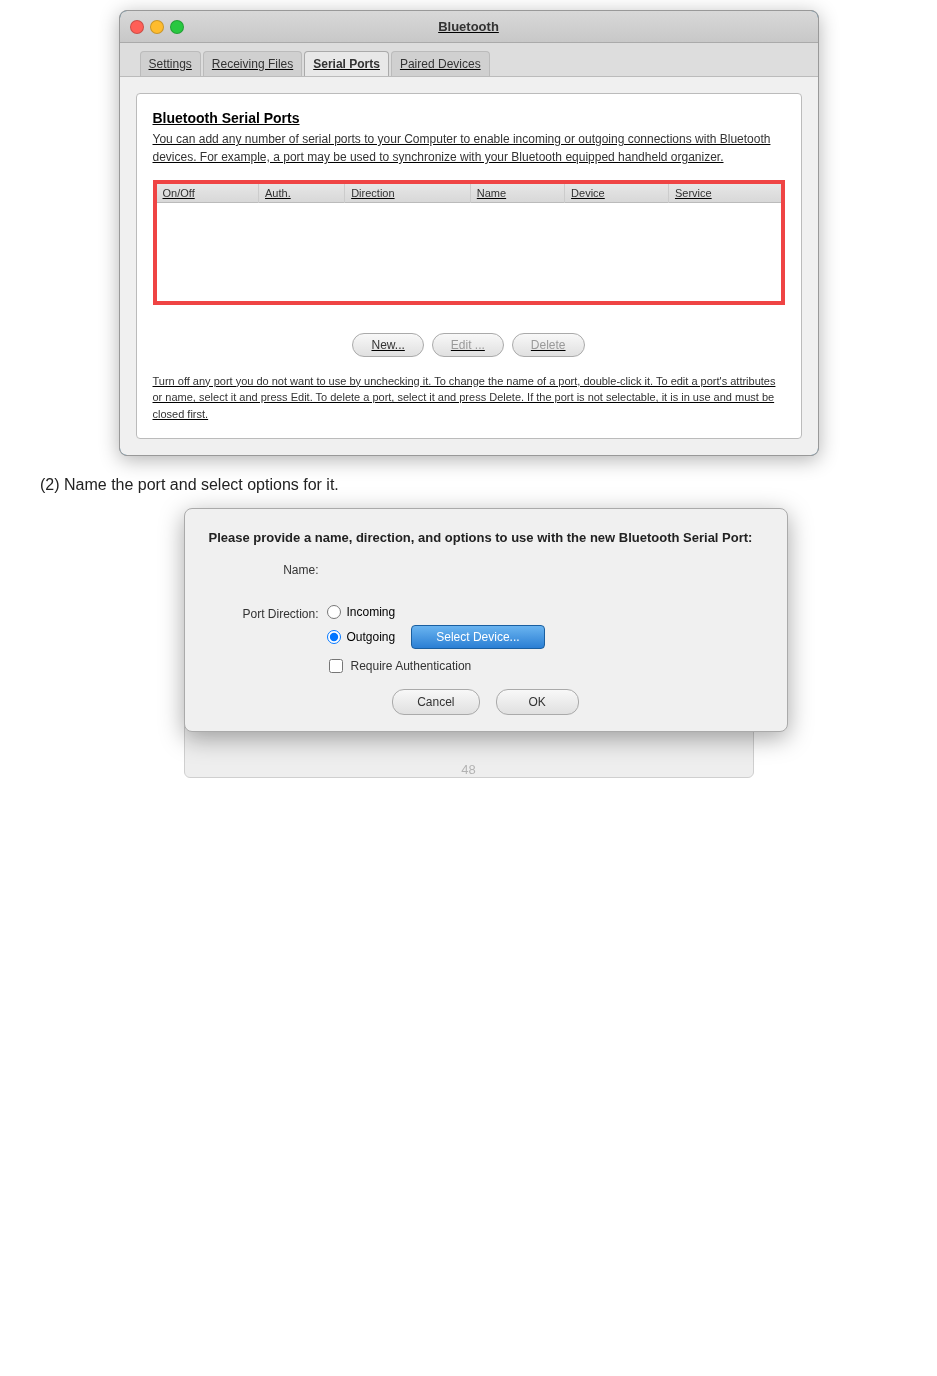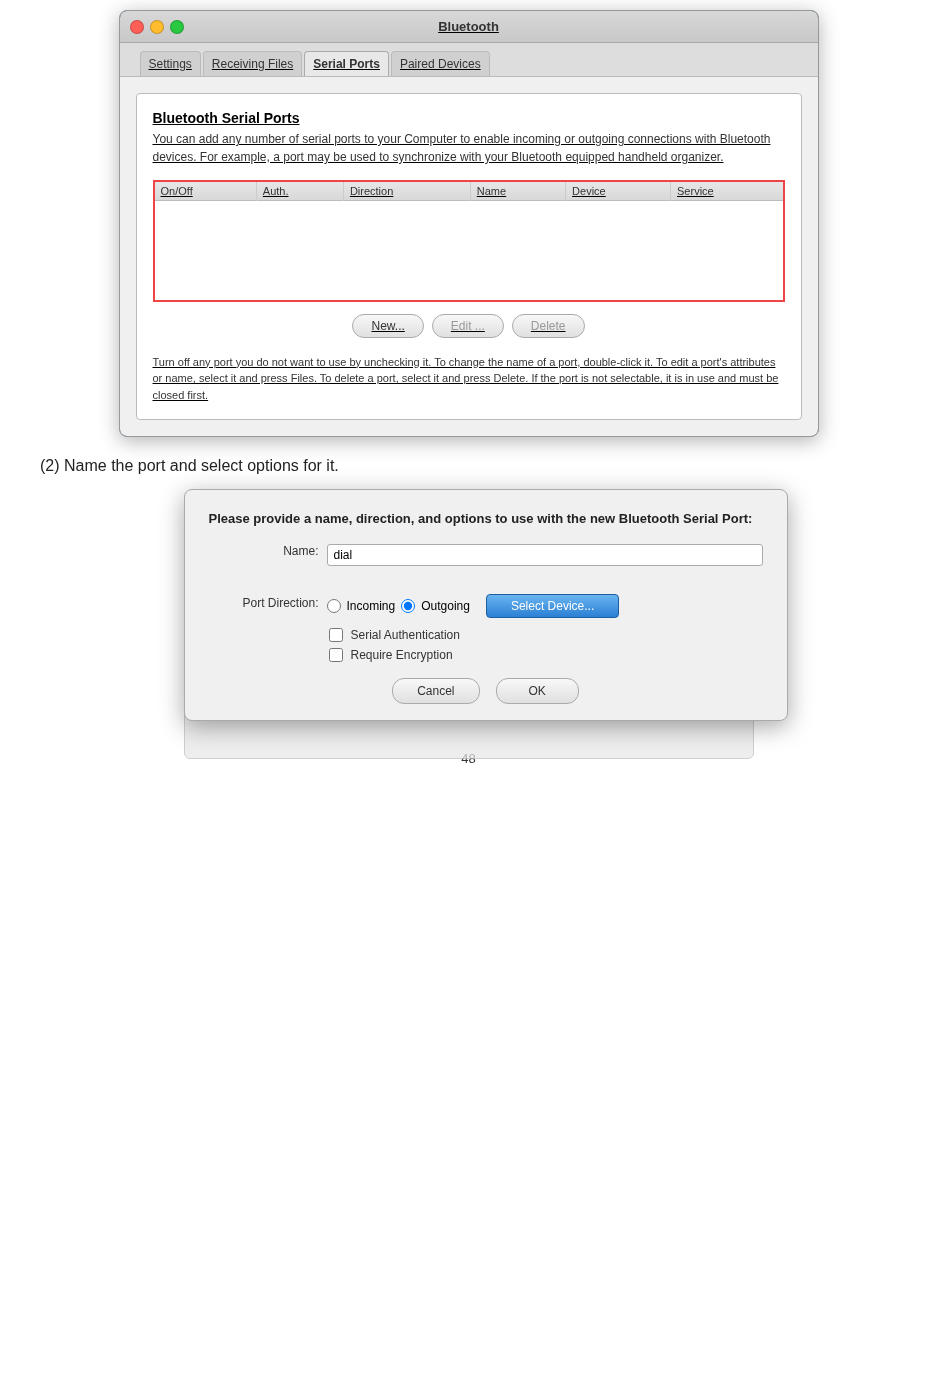--- a/index.html
+++ b/index.html
@@ -107,23 +107,23 @@
       font-size: 12px;
       color: #333;
       line-height: 1.5;
       margin-bottom: 14px;
     }
 
     
     .port-table {
       width: 100%;
       border-collapse: collapse;
-      border: 2px solid #ef4444;
+      border: 4px solid #ef4444;
       font-size: 11px;
-      margin-bottom: 12px;
+      margin-bottom: 28px;
     }
 
     .port-table thead tr {
       background: linear-gradient(to bottom, #e8e8e8, #d8d8d8);
       border-bottom: 1px solid #bbb;
     }
 
     .port-table th {
       text-align: left;
       padding: 3px 6px;
@@ -242,21 +242,21 @@
       flex: 1;
       padding: 3px 6px;
       font-size: 12px;
       border: 1px solid #aaa;
       border-radius: 3px;
       background: #fff;
     }
 
     .radio-group {
       display: flex;
-      flex-direction: row;
+      flex-direction: column;
       gap: 6px;
     }
 
     .radio-row {
       display: flex;
       align-items: center;
       gap: 6px;
       font-size: 12px;
     }
 
@@ -362,21 +362,21 @@
           </tr>
         </tbody>
       </table>
 
       <div class="btn-row">
         <button class="mac-btn">New...</button>
         <button class="mac-btn disabled" disabled="">Edit ...</button>
         <button class="mac-btn disabled" disabled="">Delete</button>
       </div>
 
-      <div class="panel-footer">Turn off any port you do not want to use by unchecking it. To change the name of a port, double-click it. To edit a port's attributes or name, select it and press Files. To delete a port, select it and press Delete. If the port is not selectable, it is in use and must be closed first.</div>
+      <div class="panel-footer">Turn off any port you do not want to use by unchecking it. To change the name of a port, double-click it. To edit a port's attributes or name, select it and press Edit. To delete a port, select it and press Delete. If the port is not selectable, it is in use and must be closed first.</div>
     </div>
   </div>
 </div>
 
 <p class="instruction">(2) Name the port and select options for it.</p>
 
 <div class="dialog-wrapper">
 
   <div class="bg-window">
     <div style="font-weight:bold; font-size:12px; margin-bottom:6px;">Serial Ports</div>
@@ -384,47 +384,42 @@
     <div style="font-size:11px; margin-bottom:2px;">with Bluetooth de...</div>
     <div style="font-size:11px; margin-bottom:8px;">with equipped handheld organizers.</div>
     <div style="font-size:11px; color:#888; border-top:1px solid #ccc; padding-top:4px;">On/Off  Auth.  Direction  Name  Device  Service</div>
   </div>
 
   <div class="dialog">
     <div class="dialog-title">Please provide a name, direction, and options to use with the new Bluetooth Serial Port:</div>
 
     <div class="dialog-row">
       <span class="dialog-label">Name:</span>
-      <input class="dialog-input" type="text" value="dial" style="">
     </div>
 
     <div class="dialog-row" style="align-items: flex-start; margin-top: 28px;">
       <span class="dialog-label" style="padding-top:2px;">Port Direction:</span>
       <div class="radio-group">
         <div class="radio-row">
           <input type="radio" class="radio-input" name="direction" style="">
           <span>Incoming</span>
         </div>
         <div class="radio-row">
           <input type="radio" class="radio-input" name="direction" checked="" style="">
           <span>Outgoing</span>
           <button class="select-device-btn">Select Device...</button>
         </div>
       </div>
     </div>
 
     <div class="checkbox-row">
       <input type="checkbox" class="checkbox-input" style="">
-      <span>Serial Authentication</span>
-    </div>
-
-    <div class="checkbox-row">
-      <input type="checkbox" class="checkbox-input" style="">
-      <span>Require Encryption</span>
-    </div>
+      <span>Require Authentication</span>
+    </div>
+
 
     <div class="dialog-btn-row">
       <button class="dialog-btn">Cancel</button>
       <button class="dialog-btn ok">OK</button>
     </div>
   </div>
 </div>
 
 <div class="page-number">48</div>
 

